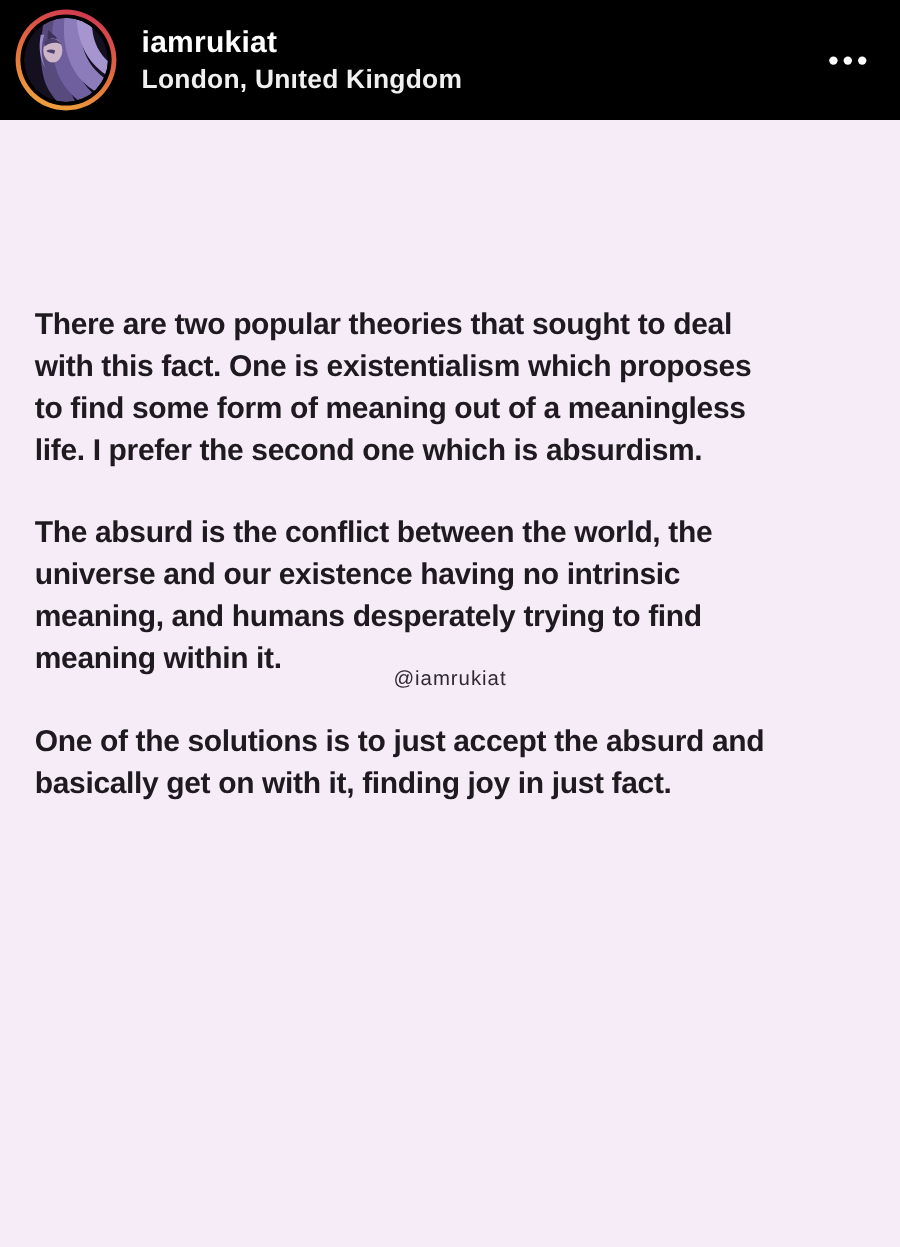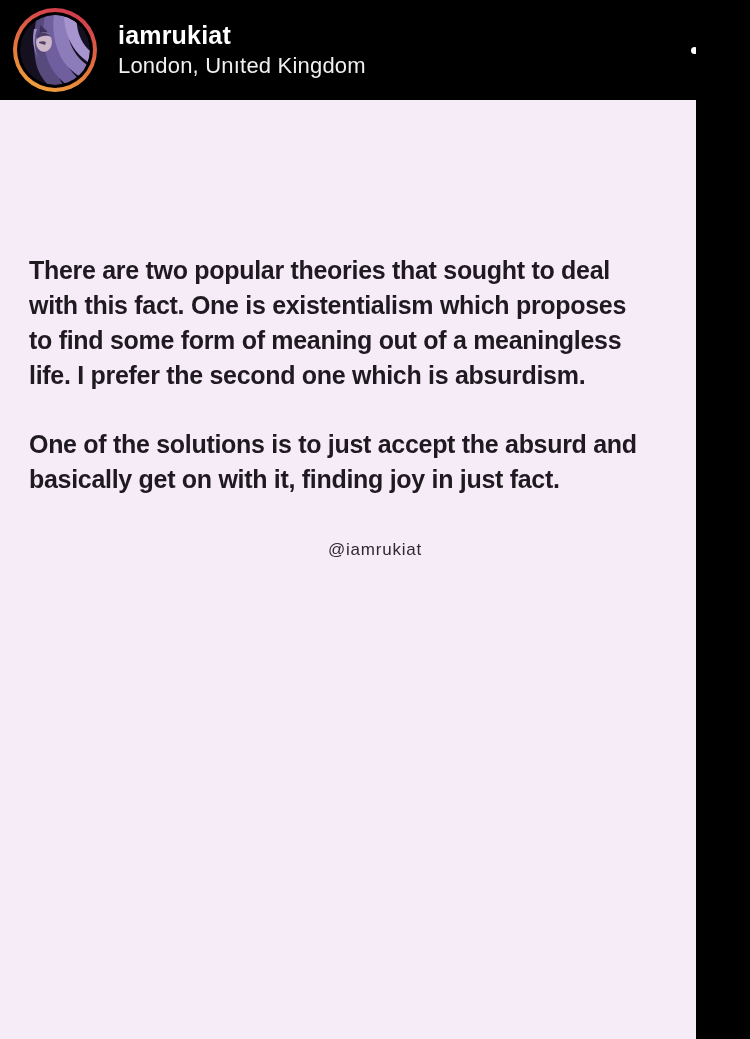--- a/index.html
+++ b/index.html
@@ -3,44 +3,44 @@
 <meta charset="utf-8">
 <style>
   :root{
     --background:#F6ECF8; --text:#1E1A20; --header-bg:#000000;
     --username:#FFFFFF; --location:#F0F0F0; --watermark:#2E2A30;
     --ring-top:#D1384F; --ring-mid:#E57A3B; --ring-bottom:#F2A83F;
   }
   *{margin:0;padding:0;box-sizing:border-box;}
   html,body{width:750px;}
   body{font-family:"Liberation Sans",sans-serif;background:#000;}
-  .screen{position:relative;width:696px;height:1039px;background:var(--background);overflow:hidden;}
+  .screen{position:relative;width:750px;height:1039px;background:var(--background);overflow:hidden;}
 
   
   .header{position:absolute;top:0;left:0;width:750px;height:100px;background:var(--header-bg);
           display:flex;align-items:center;padding:0 26px 0 13px;}
   .avatar-btn{width:84px;height:84px;flex:0 0 84px;border:none;background:none;padding:0;cursor:pointer;}
   .story-ring{width:84px;height:84px;border-radius:50%;padding:4px;
               background:linear-gradient(200deg,var(--ring-top) 8%,var(--ring-mid) 62%,var(--ring-bottom) 96%);}
   .ring-gap{width:100%;height:100%;border-radius:50%;background:#000;padding:3px;}
   .avatar-img{width:100%;height:100%;border-radius:50%;display:block;}
   .names{margin-left:21px;flex:1;min-width:0;}
   .username{display:block;color:var(--username);font-size:25px;font-weight:700;line-height:1.15;
             letter-spacing:.2px;text-decoration:none;}
-  .location{display:block;color:var(--location);font-size:22px;font-weight:400;margin-top:4px;
+  .location{display:block;color:var(--location);font-size:22px;font-weight:700;margin-top:4px;
             letter-spacing:.2px;text-decoration:none;}
   .more-btn{border:none;background:none;cursor:pointer;padding:10px 2px;}
   .ellipsis{display:flex;gap:5px;}
   .ellipsis .dot{width:7px;height:7px;border-radius:50%;background:#fff;}
 
   
   .content{position:absolute;top:100px;left:0;width:750px;height:939px;padding:153px 29px 0 29px;}
   .content p{color:var(--text);font-size:25px;font-weight:700;line-height:35px;
              letter-spacing:-.3px;white-space:pre-line;margin:0 0 34px 0;}
-  .watermark{position:absolute;top:540px;left:0;width:750px;text-align:center;
+  .watermark{position:absolute;top:556px;left:0;width:750px;text-align:center;
              color:var(--watermark);font-size:17px;font-weight:400;letter-spacing:.8px;}
 </style>
 </head>
 <body>
 
 <div class="screen">
 
   <div class="header">
 
     <button class="avatar-btn">
@@ -81,19 +81,23 @@
         <span class="dot"></span>
       </span>
     </button>
   </div>
 
   <div class="content">
     <p>There are two popular theories that sought to deal
 with this fact. One is existentialism which proposes
 to find some form of meaning out of a meaningless
 life. I prefer the second one which is absurdism.</p>
+    <p>The absurd is the conflict between the world, the
+universe and our existence having no intrinsic
+meaning, and humans desperately trying to find
+meaning within it.</p>
     <p>One of the solutions is to just accept the absurd and
 basically get on with it, finding joy in just fact.</p>
   </div>
 
   <div class="watermark">@iamrukiat</div>
 
 </div>
 
 </body></html>

